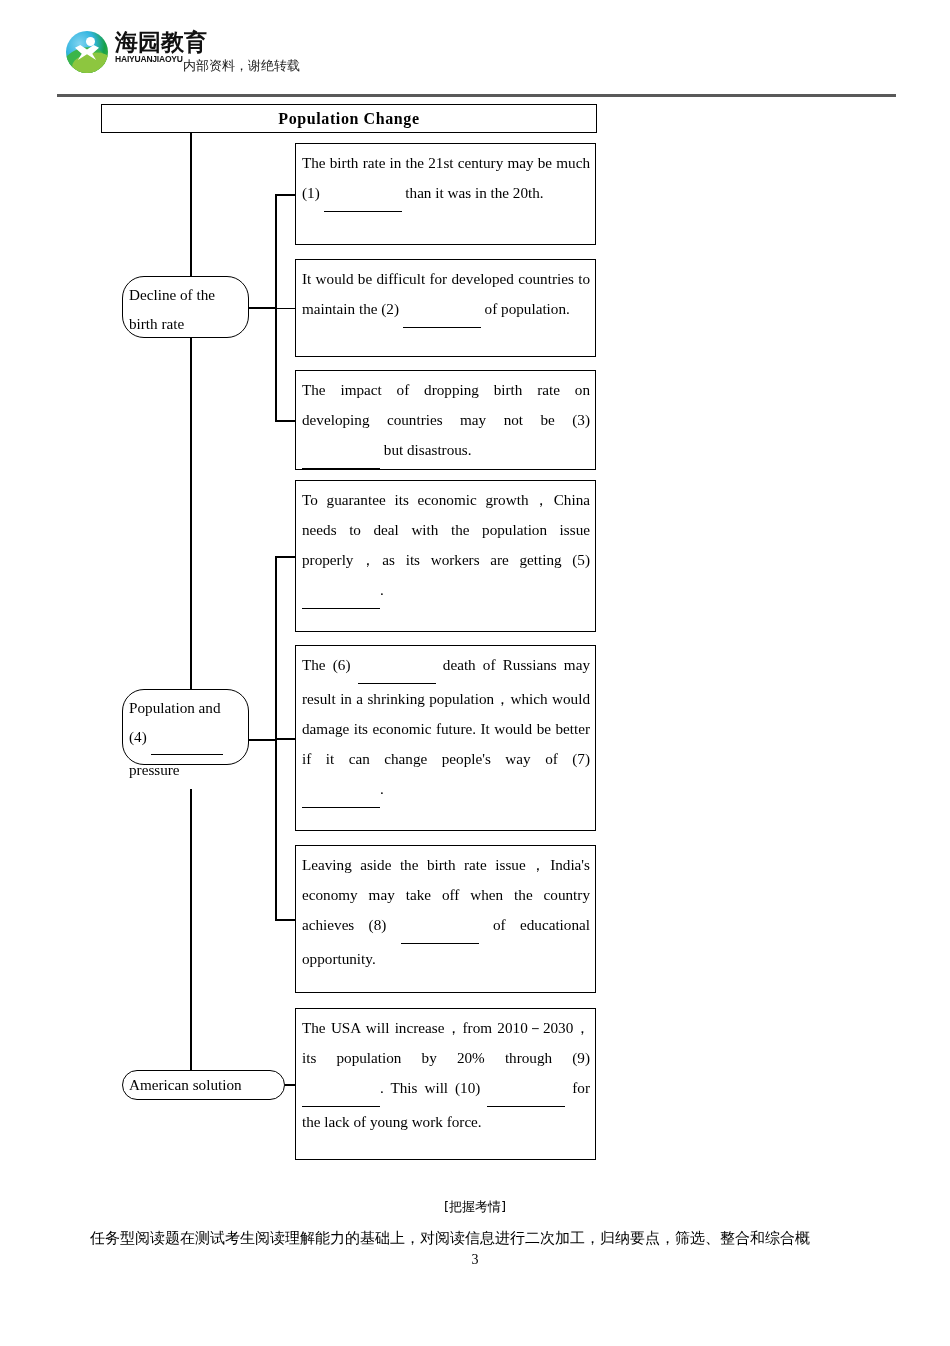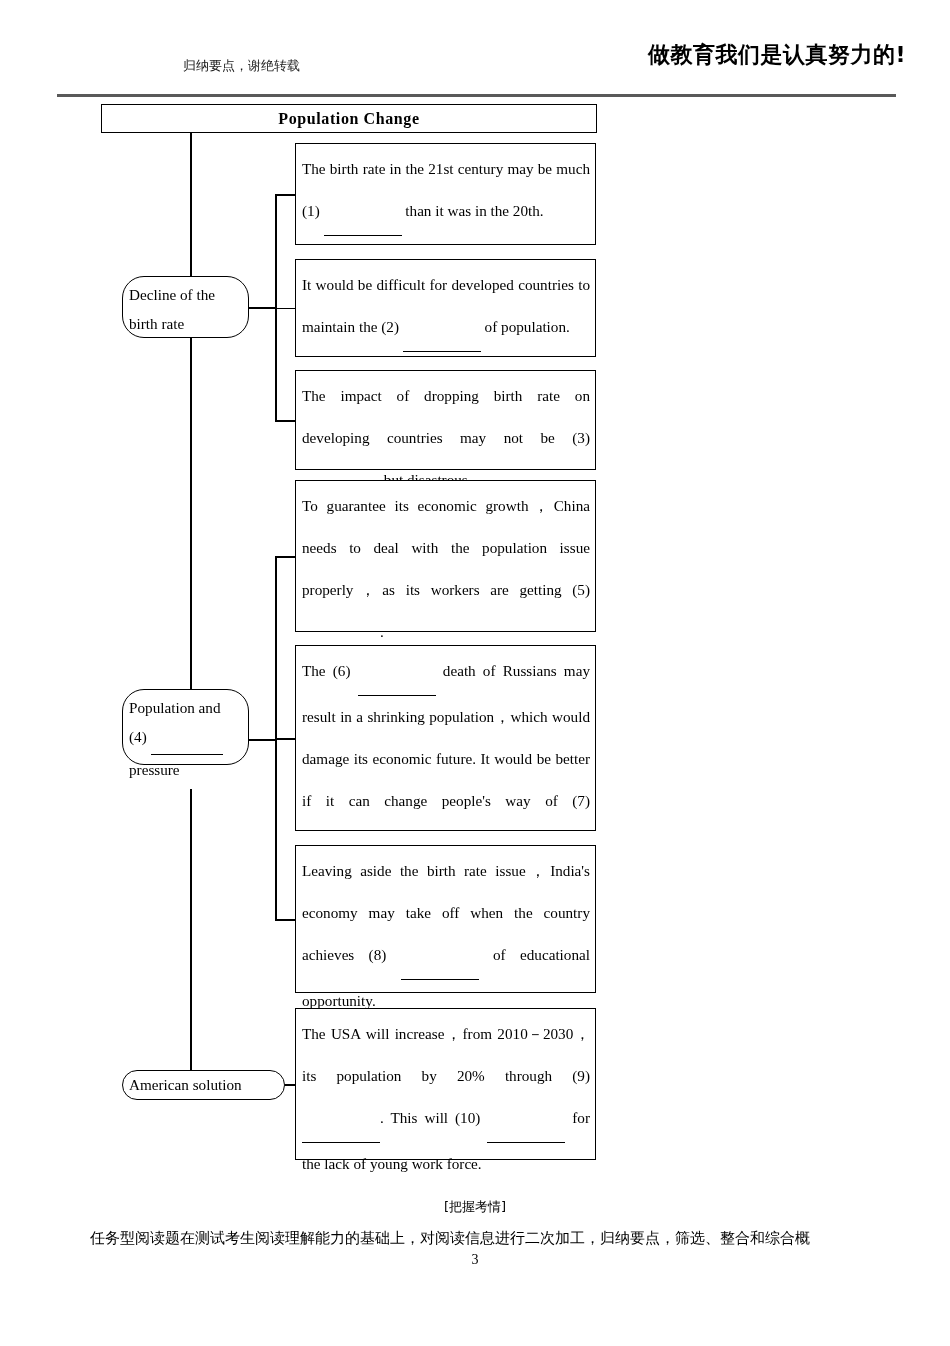--- a/index.html
+++ b/index.html
@@ -119,21 +119,21 @@
     left: 0; top: 0;
     width: 950px; height: 1346px;
   }
   .node {
     position: absolute;
     box-sizing: border-box;
     border: 1.6px solid #000000;
     background: #ffffff;
     font-family: "Liberation Serif", "DejaVu Serif", serif;
     font-size: 15.2px;
-    line-height: 42px;
+    line-height: 30px;
     color: #000000;
     padding: 4px 5px 4px 6px;
   }
   .title-node {
     left: 101px; top: 104px;
     width: 496px; height: 29px;
     display: flex;
     align-items: center;
     justify-content: center;
     font-weight: bold;
@@ -199,23 +199,34 @@
     font-family: "Liberation Serif", "DejaVu Serif", serif;
     font-size: 14px;
     color: #000000;
   }
 </style>
 </head>
 <body>
 
 <div class="page-header">
 
-
-  <div class="header-note">归纳要点，谢绝转载</div>
-  <div class="header-slogan">做教育我们是认真努力的!</div>
+  <div class="logo-block">
+    <div class="logo-mark">
+      <div class="swoosh-a"></div>
+      <div class="swoosh-b"></div>
+      <div class="person-head"></div>
+      <div class="person-body"></div>
+    </div>
+    <div class="logo-words">
+      <span class="logo-cn">海园教育</span>
+      <span class="logo-en">HAIYUANJIAOYU</span>
+    </div>
+  </div>
+
+  <div class="header-note">内部资料，谢绝转载</div>
   <div class="header-rule"></div>
 </div>
 
 <div class="chart">
 
   <div class="node title-node">Population Change</div>
 
   <div id="connectors">
       <div class="line vline" style="left: 275px; top: 194px; height: 226px;"></div>
       <div class="line hline" style="left: 249px; top: 307px; width: 27.6px;"></div>

